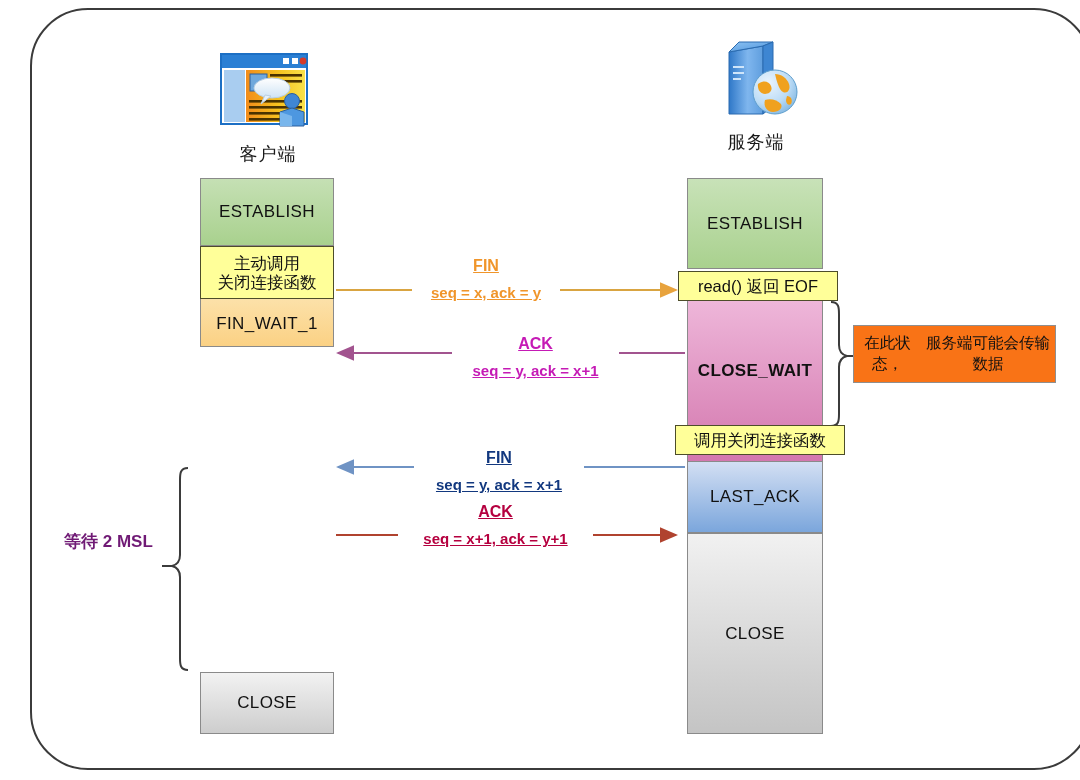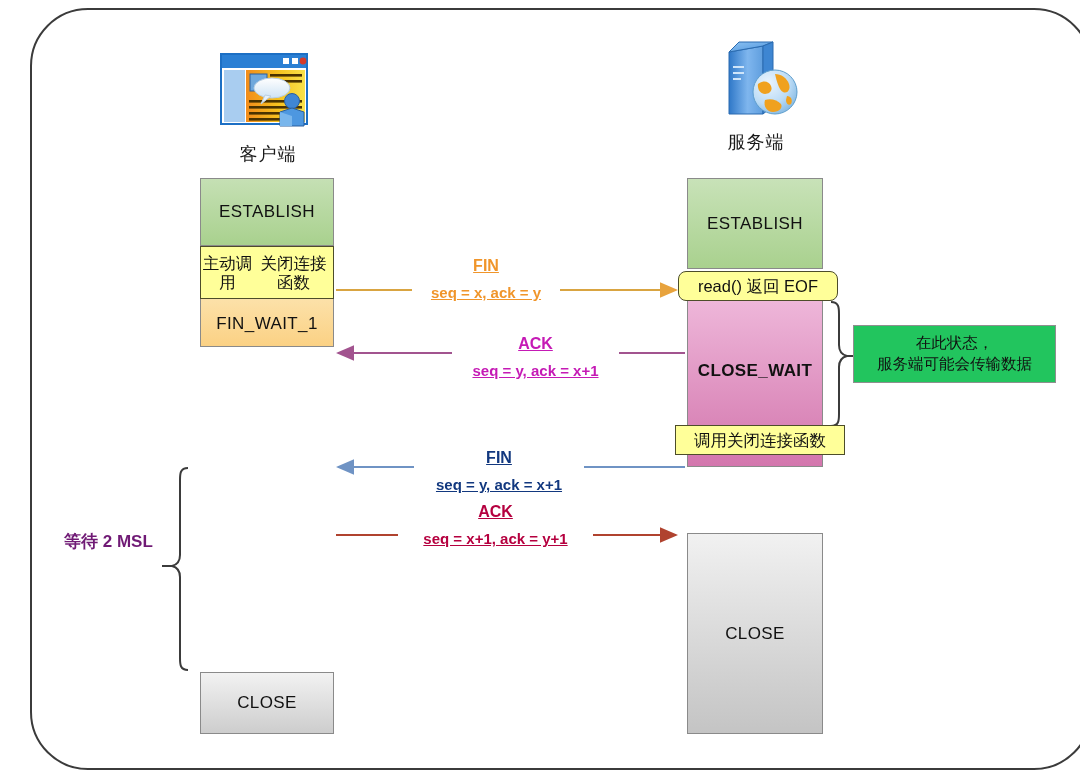--- a/index.html
+++ b/index.html
@@ -64,39 +64,39 @@
     text-align: center;
   }
 
   
   .callout {
     position: absolute;
     box-sizing: border-box;
     background: #ffff99;
     border: 1px solid #4d4d2a;
     display: flex;
-    flex-direction: row;
+    flex-direction: column;
     align-items: center;
     justify-content: center;
     font-size: 16.5px;
     color: #111111;
     line-height: 1.15;
     text-align: center;
     z-index: 6;
   }
   .callout span { display: block; }
 
   
   .note {
     position: absolute;
     box-sizing: border-box;
-    background: #22c55e;
+    background: #f97316;
     border: 1px solid #8f8f8f;
     display: flex;
-    flex-direction: column;
+    flex-direction: row;
     align-items: center;
     justify-content: center;
     font-size: 15.5px;
     color: #111111;
     line-height: 1.35;
     text-align: center;
     z-index: 6;
   }
   .note span { display: block; }
   .msg-label {
@@ -244,27 +244,31 @@
   <div class="state-box" style="left:665px; top:178px; width:136px; height:91px;
               background:linear-gradient(to bottom,#c8e2b8,#a9d18e);">
     <span>ESTABLISH</span>
   </div>
 
   <div class="state-box" style="left:665px; top:275px; width:136px; height:192px;
               background:linear-gradient(to bottom,#f2c0e0,#d376ad);font-weight:bold;">
     <span>CLOSE_WAIT</span>
   </div>
 
+  <div class="state-box" style="left:665px; top:461px; width:136px; height:72px;
+              background:linear-gradient(to bottom,#d3dff3,#7ba6dc);">
+    <span>LAST_ACK</span>
+  </div>
 
   <div class="state-box" style="left:665px; top:533px; width:136px; height:201px;
               background:linear-gradient(to bottom,#f1f1f1,#c4c4c4);">
     <span>CLOSE</span>
   </div>
 
-  <div class="callout" style="left:656px; top:271px; width:160px; height:30px;border-radius:8px;">
+  <div class="callout" style="left:656px; top:271px; width:160px; height:30px;">
     <span>read() 返回 EOF</span>
   </div>
 
   <div class="callout" style="left:653px; top:425px; width:170px; height:30px;">
     <span>调用关闭连接函数</span>
   </div>
 
   <div class="note" style="left:831px; top:325px; width:203px; height:58px;">
     <span>在此状态，</span>
     <span>服务端可能会传输数据</span>

